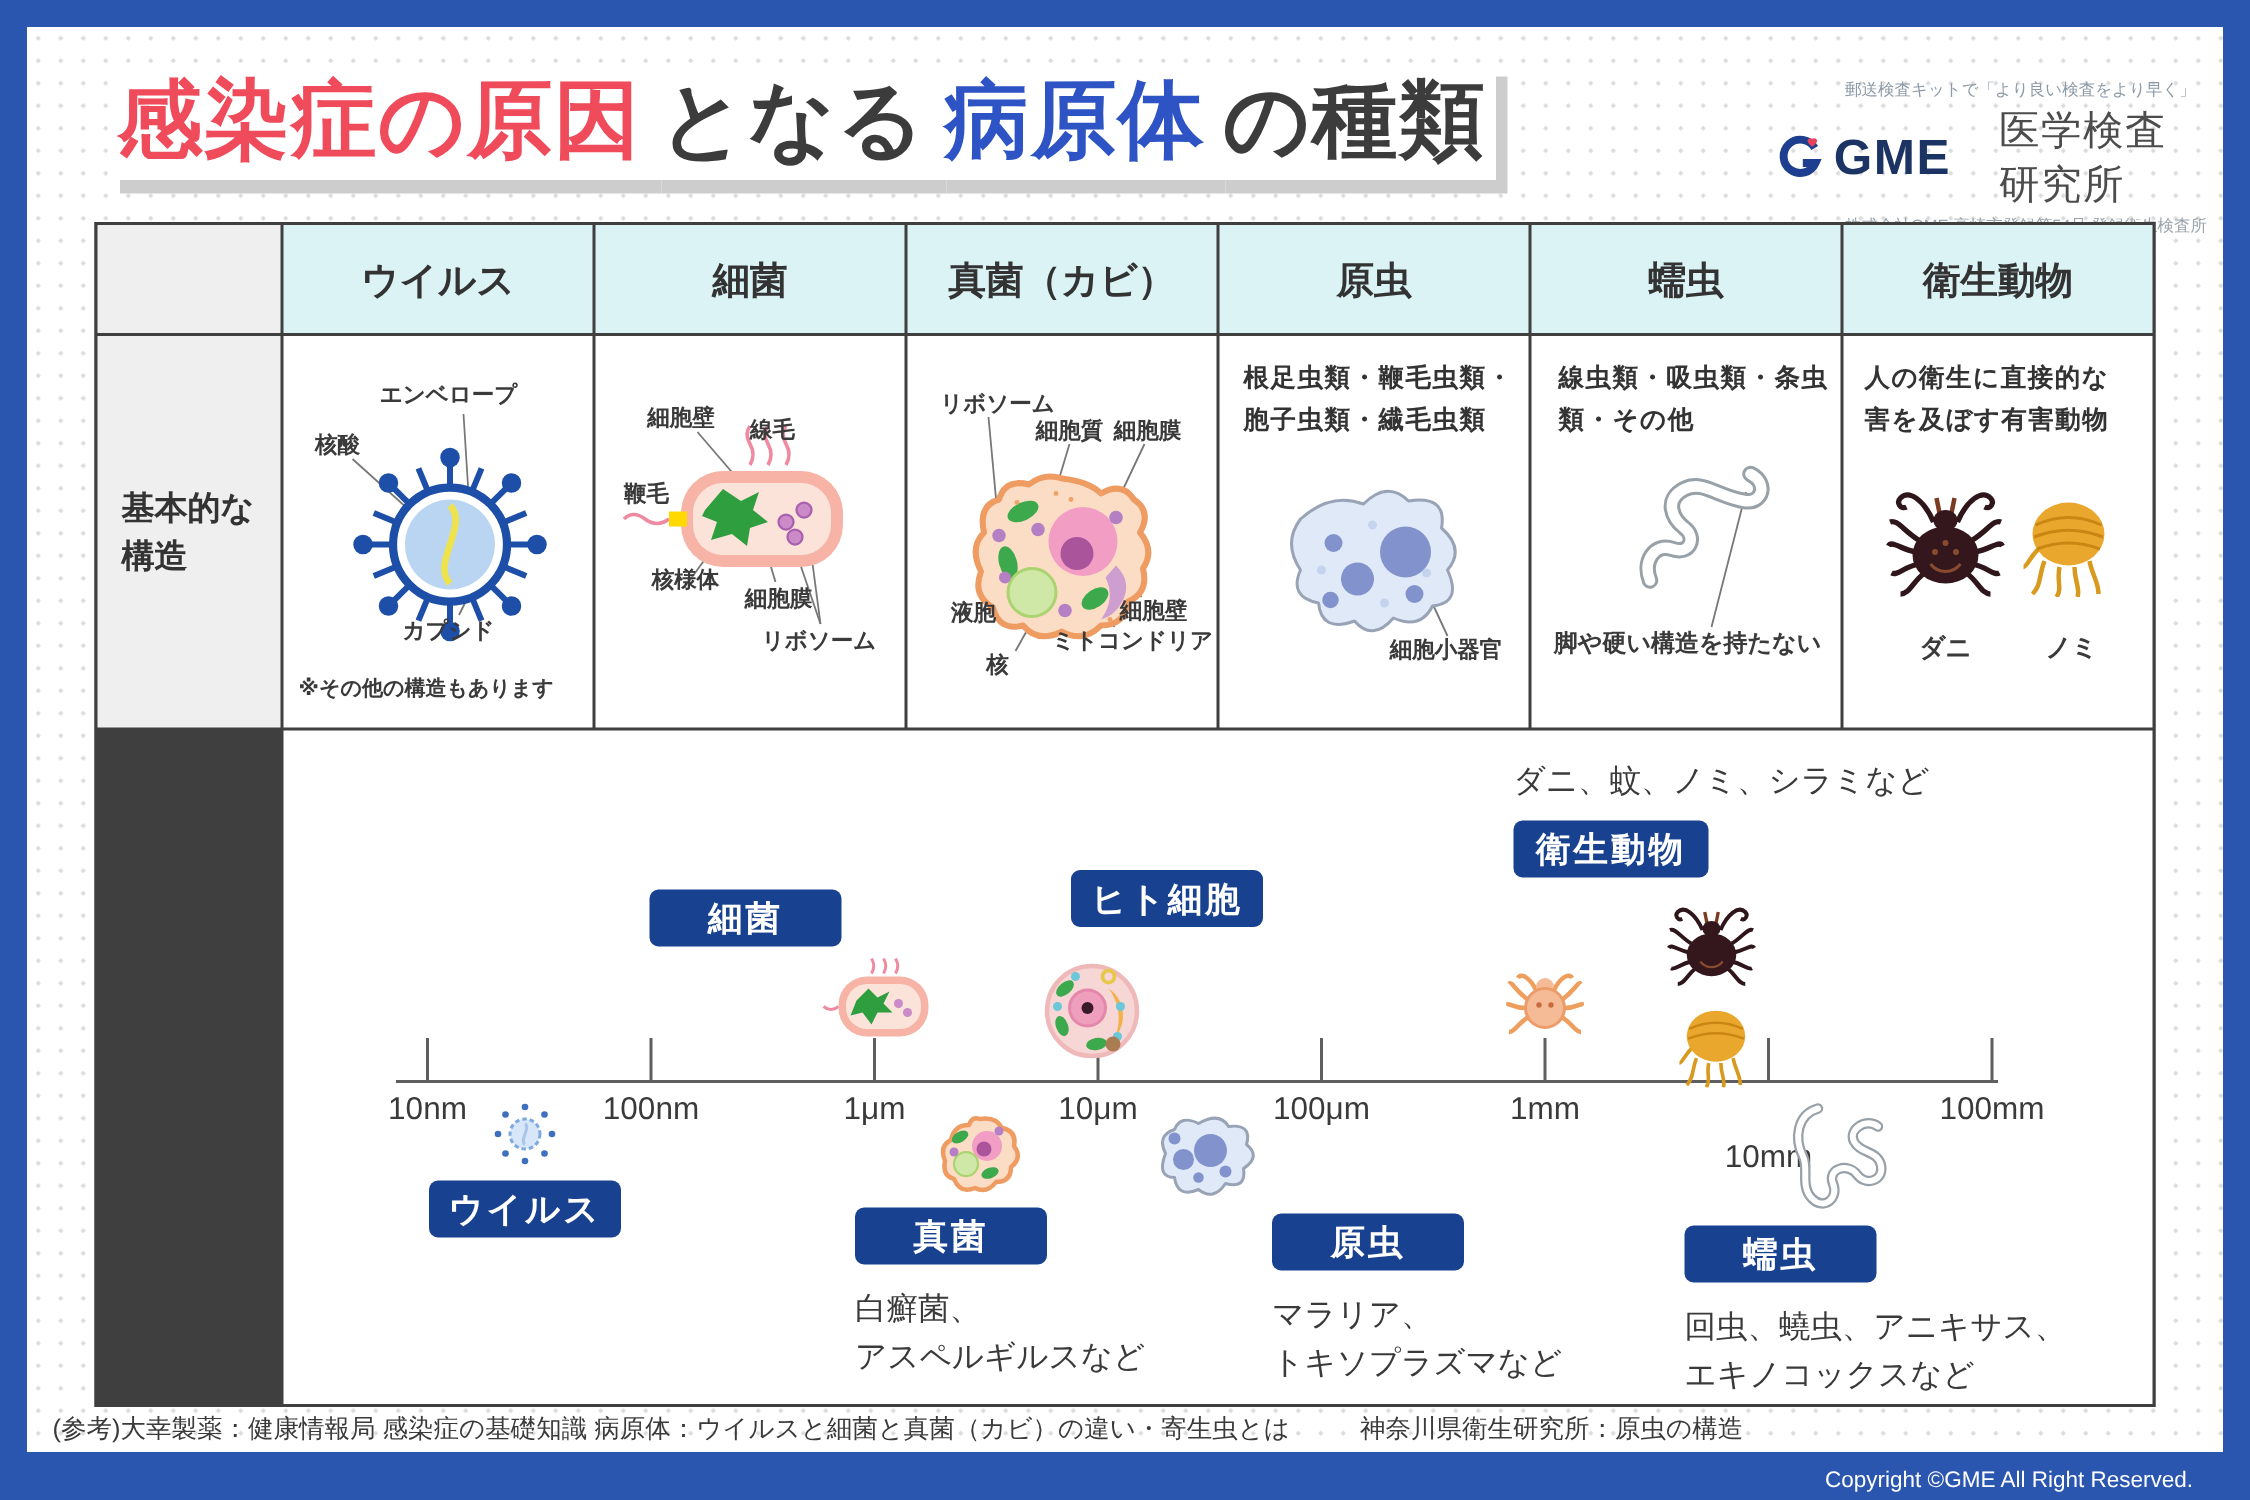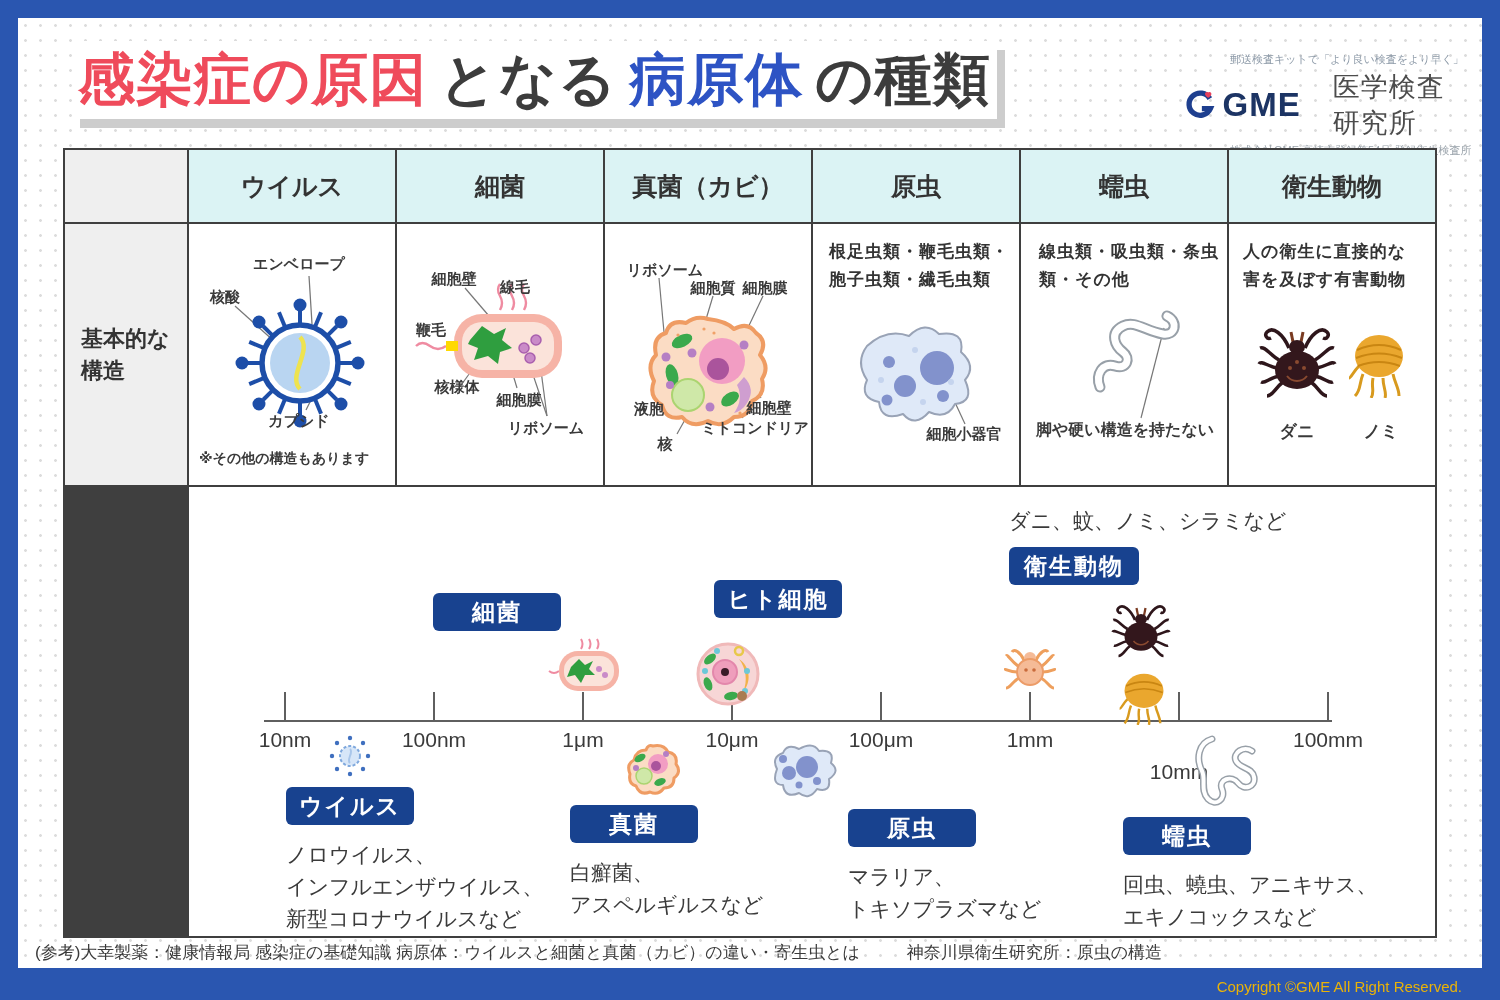--- a/index.html
+++ b/index.html
@@ -45,21 +45,21 @@
   .axis-label { position:absolute; top:241px; width:100px; margin-left:-50px; text-align:center;
                 font-size:21px; color:#3a3a3a; }
   .badge { position:absolute; width:128px; height:38px; background:#18428f; color:#fff; border-radius:6px;
            display:flex; align-items:center; justify-content:center; font-size:23px; font-weight:700; letter-spacing:2px; }
   .examples { position:absolute; font-size:21px; color:#3a3a3a; line-height:32px; white-space:pre-line; }
   .scale-icon { position:absolute; }
 
   
   .footer { position:absolute; left:17px; bottom:4px; font-size:17px; color:#3a3a3a; white-space:nowrap; }
   .footer .ref2 { margin-left:42px; }
-  .copyright { position:absolute; right:38px; bottom:5px; color:#eab308; font-size:15px; }
+  .copyright { position:absolute; right:38px; bottom:5px; color:#ffffff; font-size:15px; }
 </style>
 </head>
 <body>
 
 <div class="canvas">
   <div class="inner">
 
     <h1 class="title"><span class="t-red">感染症の原因</span><span class="t-dark">となる</span><span class="t-blue">病原体</span><span class="t-dark">の種類</span></h1>
 
     <div class="logo">
@@ -430,23 +430,20 @@
           <circle cx="48" cy="40" r="4" fill="#8292cc"></circle>
             <circle cx="14" cy="18" r="4" fill="#8292cc"></circle>
           <circle cx="30" cy="44" r="3.5" fill="#8292cc"></circle>
         </svg>
         <svg class="scale-icon" style="left:1003px; top:246px;" width="100" height="90" viewBox="0 0 100 90">
           <path d="M20,6 C6,10 4,26 10,38 C14,46 8,58 16,66 C24,74 34,66 30,56 C26,46 40,42 46,50 C52,58 64,54 62,44 C60,34 48,36 44,28 C40,20 52,12 60,18" fill="none" stroke="#98a0a8" stroke-width="7" stroke-linecap="round"></path>
           <path d="M20,6 C6,10 4,26 10,38 C14,46 8,58 16,66 C24,74 34,66 30,56 C26,46 40,42 46,50 C52,58 64,54 62,44 C60,34 48,36 44,28 C40,20 52,12 60,18" fill="none" stroke="#fff" stroke-width="4" stroke-linecap="round"></path>
         </svg>
 
         <div class="badge" style="left:97px; top:300px;">ウイルス</div>
-        <div class="examples" style="left:97px; top:352px;">ノロウイルス、
-インフルエンザウイルス、
-新型コロナウイルスなど</div>
         <div class="badge" style="left:381px; top:318px;">真菌</div>
         <div class="examples" style="left:381px; top:370px;">白癬菌、
 アスペルギルスなど</div>
         <div class="badge" style="left:659px; top:322px;">原虫</div>
         <div class="examples" style="left:659px; top:374px;">マラリア、
 トキソプラズマなど</div>
         <div class="badge" style="left:934px; top:330px;">蠕虫</div>
         <div class="examples" style="left:934px; top:382px;">回虫、蟯虫、アニキサス、
 エキノコックスなど</div>
       </div>

